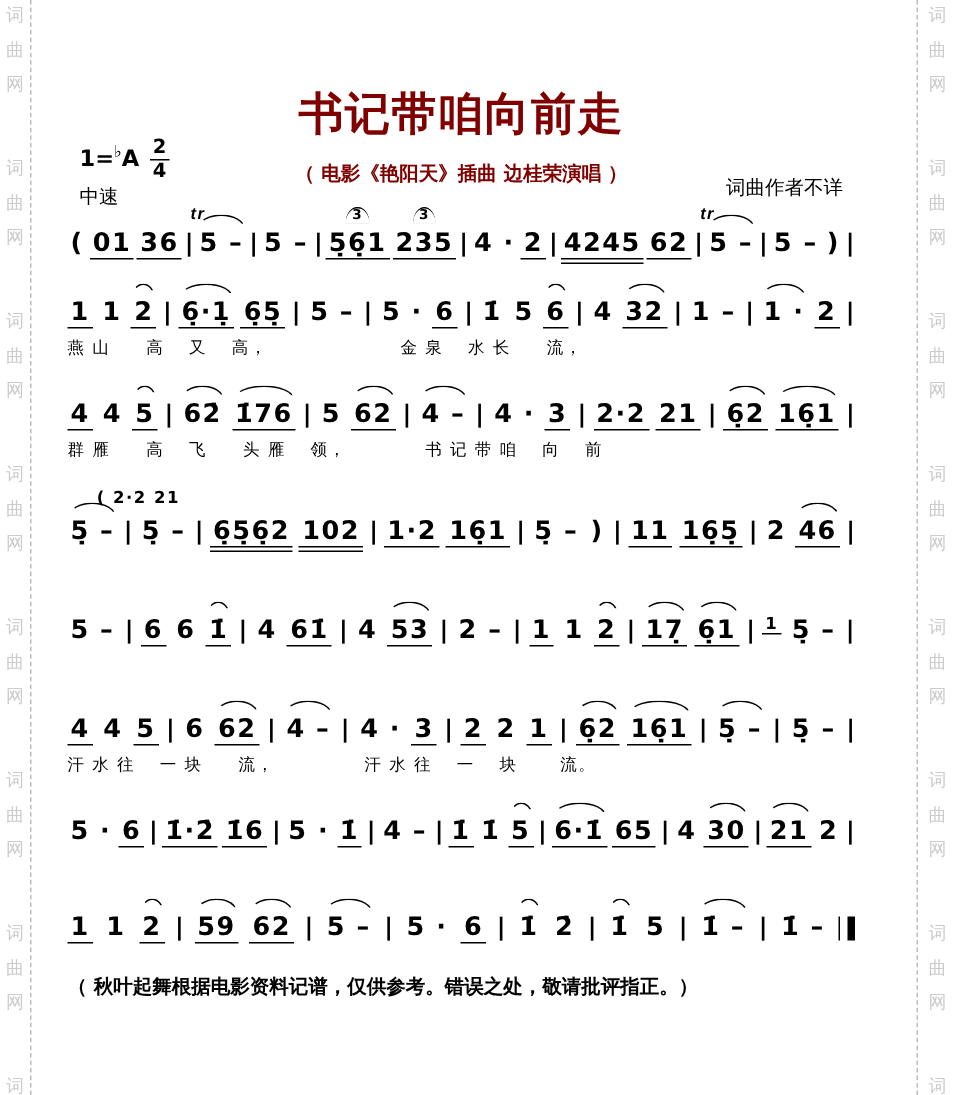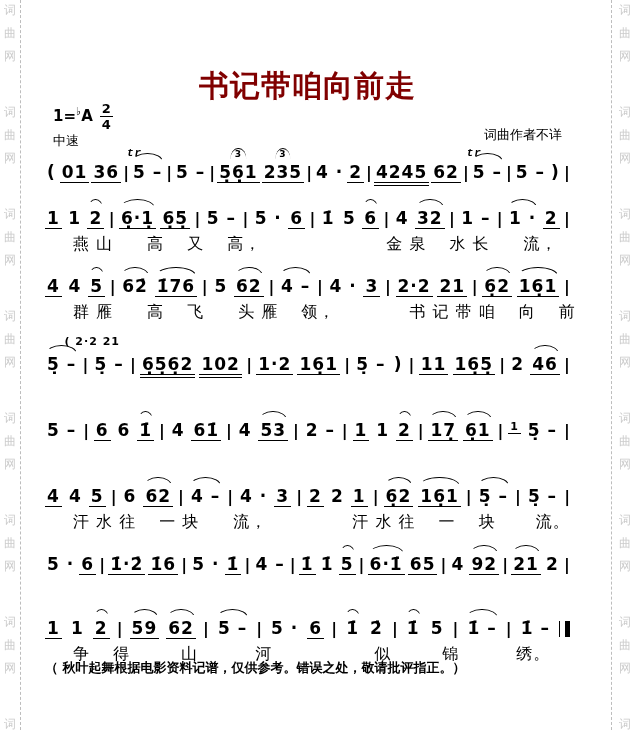--- a/index.html
+++ b/index.html
@@ -15,21 +15,21 @@
     font-size:12px;color:#cccccc;line-height:1;user-select:none;
   }
   .wm-col span{margin-bottom:11px;}
   .wm-col span:nth-child(3n){margin-bottom:44px;}
   .wm-left{left:2px;}
   .wm-right{right:2px;}
   .dash-line{position:absolute;top:0;bottom:0;width:0;border-left:1px dashed #bdbdbd;}
   .dash-left{left:20px;}
   .dash-right{left:611px;}
 
-  .content{position:absolute;left:45px;top:14px;width:525px;height:654px;}
+  .content{position:absolute;left:45px;top:4px;width:525px;height:654px;}
 
   .title{
     text-align:center;margin-top:52px;font-size:30px;font-weight:bold;
     letter-spacing:1px;
   }
   .subtitle{
     text-align:center;margin-top:10px;font-size:13px;font-weight:bold;
   }
   .keyrow{position:absolute;left:8px;top:88px;font-size:15px;font-weight:bold;}
   .keyrow sup{font-size:11px;}
@@ -52,26 +52,26 @@
   .bar{font-weight:bold;font-size:16px;}
   .bar-final{width:5px;height:16px;border-left:1.5px solid #000;
     border-right:5px solid #000;align-self:center;}
   .slur::before{
     content:"";position:absolute;left:1px;right:1px;top:-9px;height:7px;
     border:1px solid transparent;border-top:1.5px solid #000;
     border-radius:50% 50% 0 0 / 100% 100% 0 0;
   }
   .above{position:absolute;font-weight:bold;}
   .tr-mark{top:-15px;left:-4px;font-size:11px;font-style:italic;
-    font-family:Liberation Mono, monospace;}
+    font-family:Liberation Sans, sans-serif;}
   .tri-mark{top:-14px;left:50%;transform:translateX(-50%);font-size:9px;
     padding:0 4px;border-top:1px solid #000;
     border-radius:50% 50% 0 0 / 100% 100% 0 0;}
   .annot-mark{top:-19px;left:-28px;font-size:11px;white-space:nowrap;}
-  .lyrics{margin-top:5px;font-size:16px;white-space:pre;letter-spacing:1px;margin-left:28px;}
+  .lyrics{margin-top:5px;font-size:11px;white-space:pre;letter-spacing:1px;}
   .footer-note{
     position:absolute;left:0;width:525px;top:645px;text-align:left;
     font-size:13px;font-weight:bold;
   }
 </style>
 </head>
 <body>
 
 <div class="wm-col wm-left" id="wm-left">
     <span>词</span>
@@ -119,20 +119,21 @@
     <span>词</span>
     <span>曲</span>
     <span>网</span>
     <span>词</span>
   </div>
 <div class="dash-line dash-left"></div>
 <div class="dash-line dash-right"></div>
 
 <div class="content">
   <div class="title" style="color: rgb(128, 0, 0);">书记带咱向前走</div>
+  <div class="subtitle" style="color: rgb(128, 0, 0);">（ 电影《艳阳天》插曲  边桂荣演唱 ）</div>
 
   <div class="keyrow"><span>1=</span><sup>♭</sup><span>A</span><span class="frac">
         <span class="num">2</span>
         <span class="den">4</span>
       </span>
   </div>
   <div class="tempo">中速</div>
   <div class="credit">词曲作者不详</div>
 
   <div id="score">
@@ -310,21 +311,21 @@
           <span class="note">4 –</span>
           <span class="bar">|</span>
           <span class="note u1">1̇</span>
           <span class="note">1̇</span>
           <span class="note u1 slur">5</span>
           <span class="bar">|</span>
           <span class="note u1 slur">6·1̇</span>
           <span class="note u1">65</span>
           <span class="bar">|</span>
           <span class="note">4</span>
-          <span class="note u1 slur">92</span>
+          <span class="note u1 slur">30</span>
           <span class="bar">|</span>
           <span class="note u1 slur">21</span>
           <span class="note">2</span>
           <span class="bar">|</span>
         </div>
       </div>
       <div class="line" style="top: 604px;">
         <div class="notation">
           <span class="note u1">1</span>
           <span class="note">1</span>
@@ -342,18 +343,17 @@
           <span class="note">2̇</span>
           <span class="bar">|</span>
           <span class="note slur">1̇</span>
           <span class="note">5</span>
           <span class="bar">|</span>
           <span class="note slur">1̇ –</span>
           <span class="bar">|</span>
           <span class="note">1̇ –</span>
           <span class="bar-final"></span>
         </div>
-        <div class="lyrics">争　 得　　　山　　　 河　　　　　　似　　　锦　　　 绣。</div>
       </div>
     </div>
 
   <div class="footer-note">（ 秋叶起舞根据电影资料记谱，仅供参考。错误之处，敬请批评指正。）</div>
 </div>
 
 </body></html>

